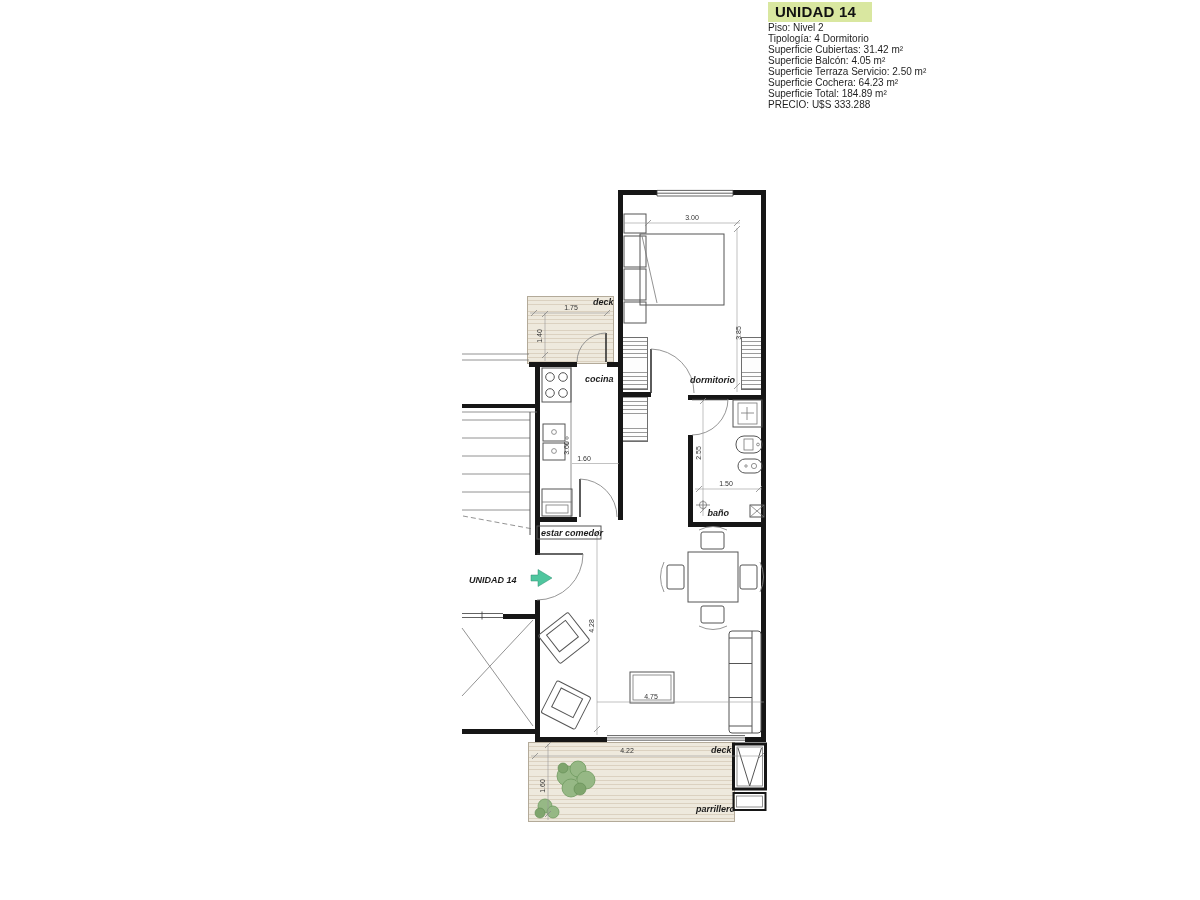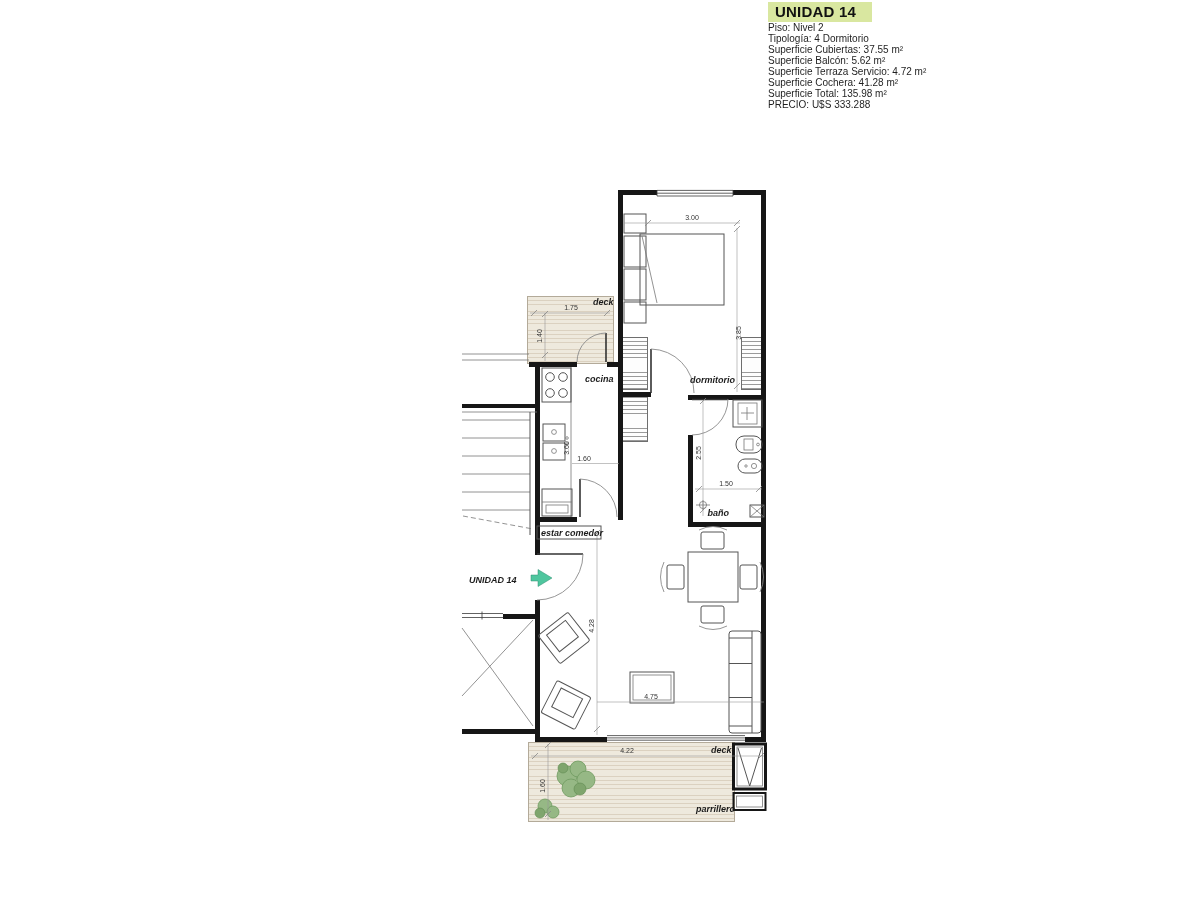--- a/index.html
+++ b/index.html
@@ -37,25 +37,25 @@
 </style>
 </head>
 <body>
 
 <div class="page">
 
   <div class="info">
     <div><span class="title">UNIDAD 14</span></div>
     <p class="mt6">Piso: Nivel 2</p>
     <p>Tipología: 4 Dormitorio</p>
-    <p class="mt10">Superficie Cubiertas: 37.55 m²</p>
-    <p>Superficie Balcón: 5.62 m²</p>
-    <p>Superficie Terraza Servicio: 4.72 m²</p>
-    <p>Superficie Cochera: 41.28 m²</p>
-    <p class="mt8">Superficie Total: 135.98 m²</p>
+    <p class="mt10">Superficie Cubiertas: 31.42 m²</p>
+    <p>Superficie Balcón: 4.05 m²</p>
+    <p>Superficie Terraza Servicio: 2.50 m²</p>
+    <p>Superficie Cochera: 64.23 m²</p>
+    <p class="mt8">Superficie Total: 184.89 m²</p>
     <p class="mt9">PRECIO: U$S 333.288</p>
   </div>
 
   <div class="deck-fill" style="left:527px;top:296px;width:85px;height:66px"></div>
   <div class="deck-fill" style="left:528px;top:742px;width:205px;height:78px"></div>
   <div class="closet-fill" style="left:622px;top:337px;width:24px;height:51px"></div>
   <div class="closet-fill" style="left:622px;top:393px;width:24px;height:47px"></div>
   <div class="closet-fill" style="left:741px;top:337px;width:23px;height:51px"></div>
 
   <svg class="plan-svg" viewBox="450 175 330 660">

